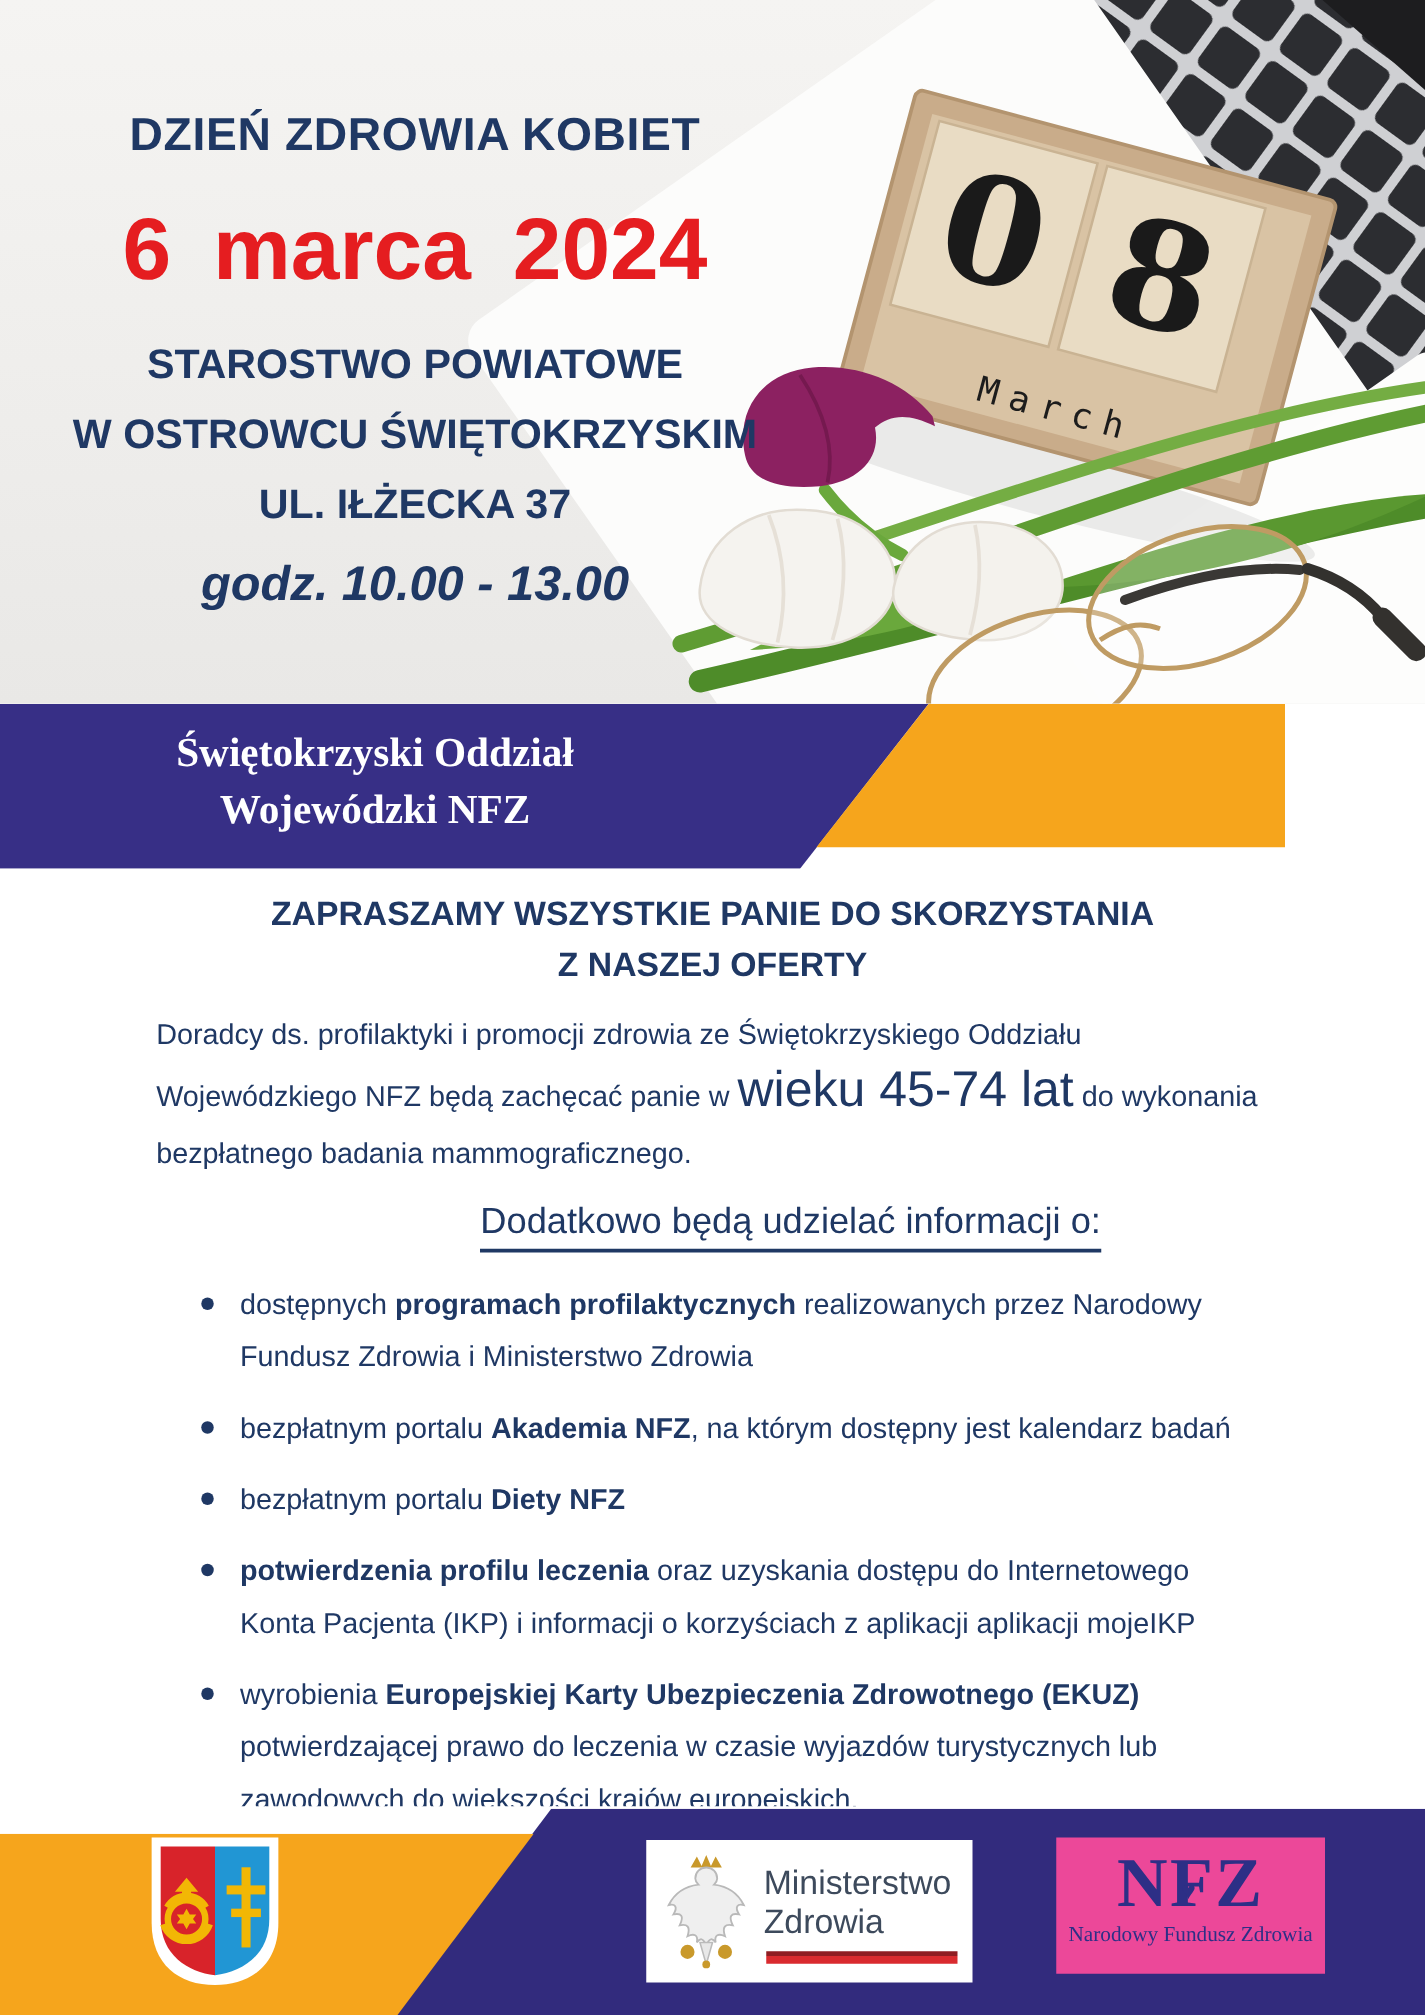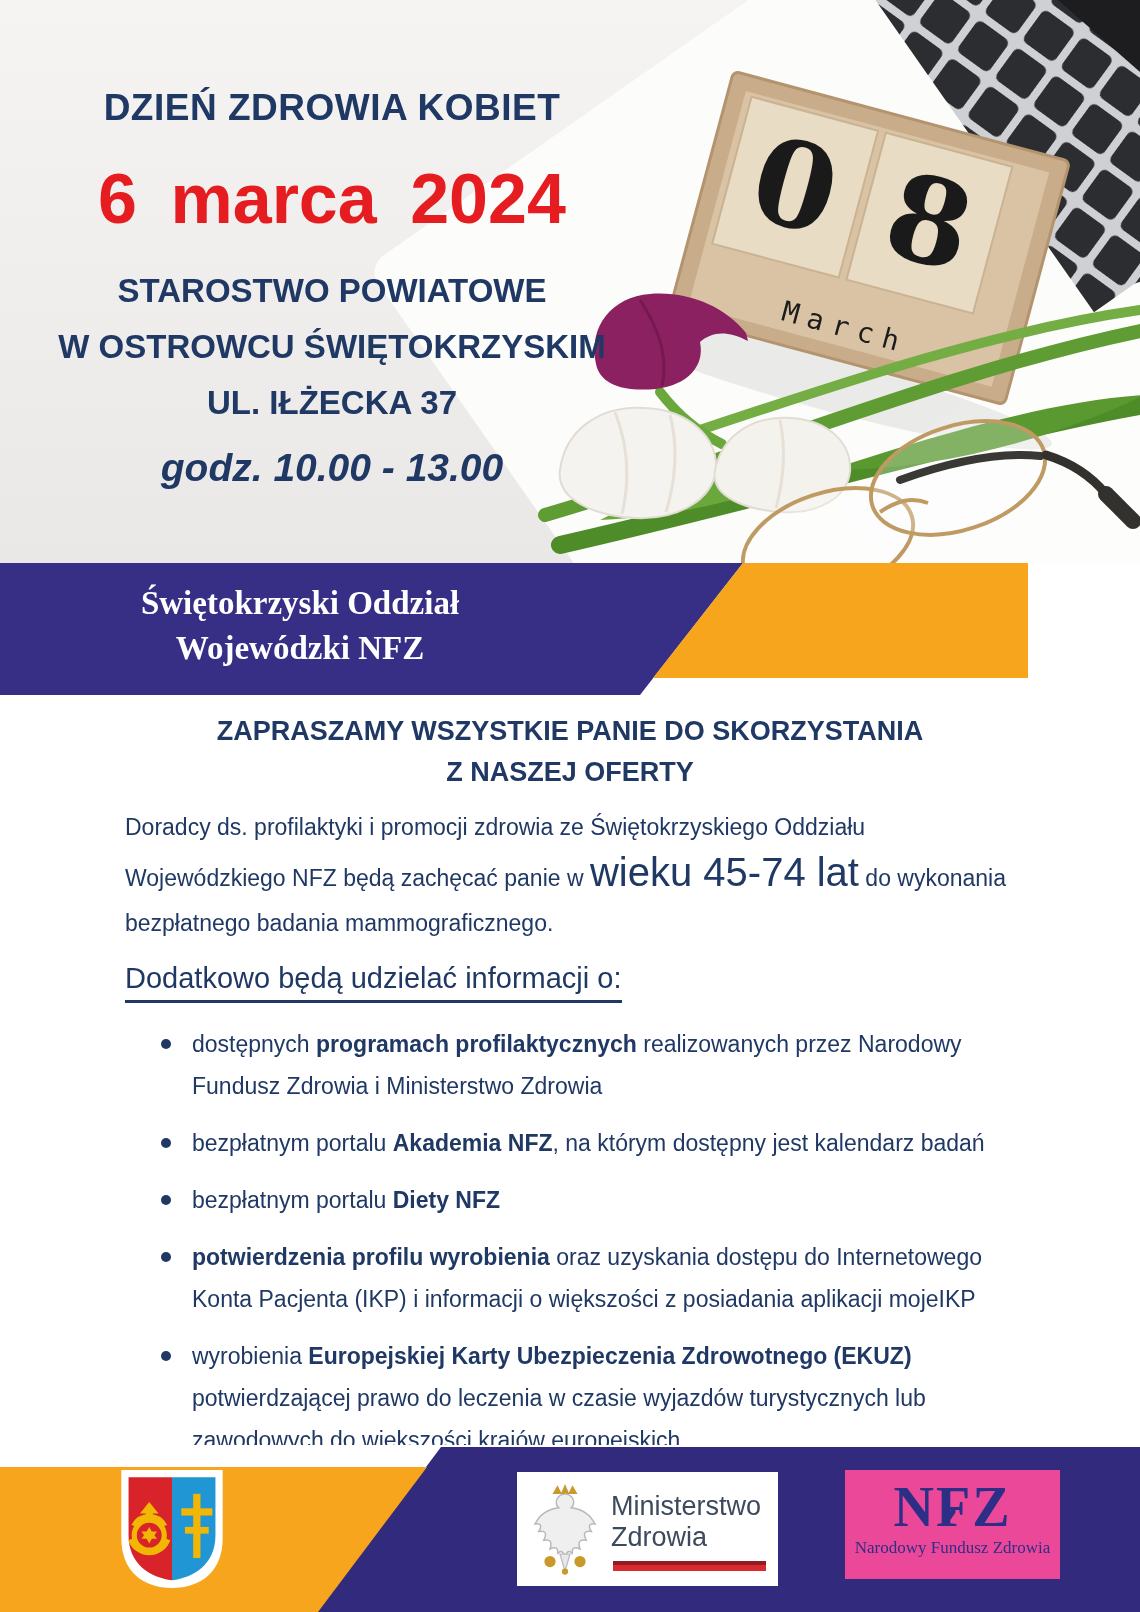--- a/index.html
+++ b/index.html
@@ -26,21 +26,21 @@
                clip-path:polygon(743px 0,1140px 0,1140px 115px,653px 115px);}
   .banner-text{position:absolute;left:95px;top:18px;width:410px;text-align:center;
                color:#ffffff;font-family:"Liberation Serif",serif;font-weight:bold;
                font-size:33px;line-height:45px;}
   
   .content{position:absolute;top:695px;left:0;width:1140px;color:#1f3864;}
   .invite{margin:16px 0 0 120px;width:900px;text-align:center;
           font-size:27px;font-weight:bold;line-height:41px;}
   .lead{margin:12px 0 0 125px;width:900px;font-size:23px;line-height:45px;white-space:nowrap;}
   .lead .big{font-size:40px;}
-  .sec-heading{margin:16px 0 20px 125px;font-size:29px;font-weight:normal;}
+  .sec-heading{margin:16px 0 20px 125px;font-size:29px;font-weight:normal;text-align:center;}
   .sec-heading span{display:inline-block;border-bottom:3px solid #1f3864;padding-bottom:5px;}
   .sec2{margin-top:36px;}
   .bullets{margin-left:125px;}
   .bullet{position:relative;padding-left:67px;font-size:23px;line-height:42px;
           margin-bottom:15px;white-space:nowrap;}
   .bullet::before{content:"";position:absolute;left:36px;top:16px;width:10px;height:10px;
           border-radius:50%;background:#1f3864;}
   .b{font-weight:bold;}
   
   .footer{position:absolute;top:1445px;left:0;width:1140px;height:167px;background:#fff;}
@@ -161,21 +161,21 @@
     <div class="sec-heading">
       <span>Dodatkowo będą udzielać informacji o:</span>
     </div>
     <div class="bullets">
       <div class="bullet"><span>dostępnych </span><span class="b">programach profilaktycznych</span><span> realizowanych przez Narodowy</span><br><span>Fundusz Zdrowia i Ministerstwo Zdrowia</span></div>
       <div class="bullet"><span>bezpłatnym portalu </span><span class="b">Akademia NFZ</span><span>, na którym dostępny jest kalendarz badań</span></div>
       <div class="bullet"><span>bezpłatnym portalu </span><span class="b">Diety NFZ</span></div>
     </div>
 
     <div class="bullets">
-      <div class="bullet"><span class="b">potwierdzenia profilu wyrobienia</span><span> oraz uzyskania dostępu do Internetowego</span><br><span>Konta Pacjenta (IKP) i informacji o większości z posiadania aplikacji mojeIKP</span></div>
+      <div class="bullet"><span class="b">potwierdzenia profilu leczenia</span><span> oraz uzyskania dostępu do Internetowego</span><br><span>Konta Pacjenta (IKP) i informacji o korzyściach z aplikacji aplikacji mojeIKP</span></div>
       <div class="bullet"><span>wyrobienia </span><span class="b">Europejskiej Karty Ubezpieczenia Zdrowotnego (EKUZ)</span><br><span>potwierdzającej prawo do leczenia w czasie wyjazdów turystycznych lub</span><br><span>zawodowych do większości krajów europejskich.</span></div>
     </div>
   </section>
 
   <section class="footer">
     <div class="footer-blue"></div>
     <div class="footer-orange"></div>
 
     <svg class="coa" viewBox="0 0 100 116">
       <path d="M1,1 H99 V67 C99,99 78,115 50,115 C22,115 1,99 1,67 Z" fill="#ffffff"></path>

